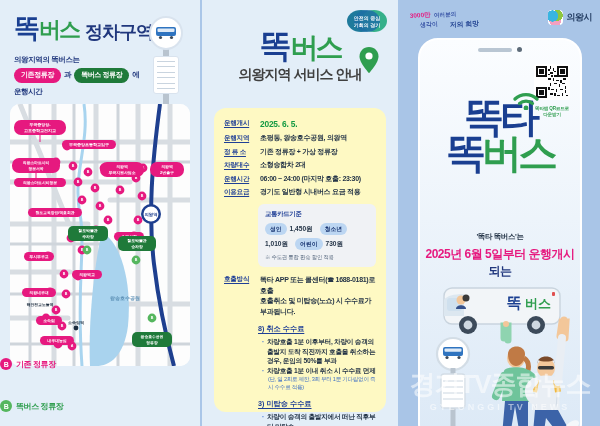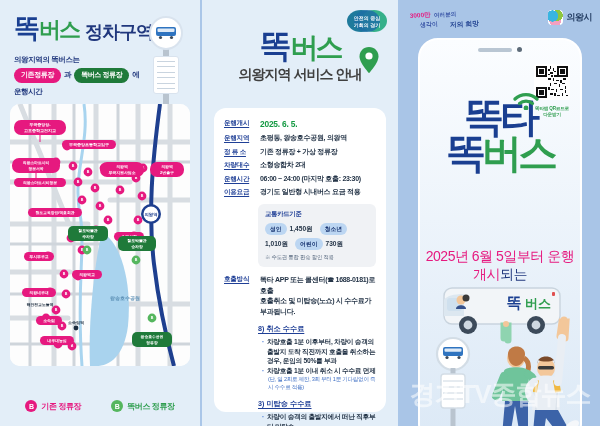--- a/index.html
+++ b/index.html
@@ -38,21 +38,21 @@
     padding:4px 3px; display:flex;flex-direction:column;justify-content:space-between;
   }
   .ss-board i{ display:block;height:1px;background:#c9d4df; }
 
   .map{
     position:absolute; left:10px; top:104px; width:180px; height:262px;
     background:#fdfdfd; border-radius:10px; overflow:hidden;
   }
   .map svg{ display:block; }
   .legend{
-    position:absolute; left:0; right:0; bottom:14px; display:flex; justify-content:center; gap:30px;
+    position:absolute; left:0; right:0; bottom:14px; display:flex; justify-content:center; gap:30px;flex-direction:column;
   }
   .lg-item{ display:flex; align-items:center; gap:4px; font-size:8px; font-weight:900; color:#e6197f; letter-spacing:-.4px;}
   .lg-item.green{ color:#2f9e4f; }
   .lg-dot{ width:12px;height:12px;border-radius:50%;background:#e6197f;color:#fff;font-size:7px;font-weight:900;
            display:flex;align-items:center;justify-content:center; }
   .lg-dot.green{ background:#55b65e; }
 
   
   .panel-center{
     width:200px; height:426px; background:#e3eef8; position:relative; flex:none;
@@ -63,21 +63,21 @@
   }
   .c-title{ padding-top:30px; text-align:center; position:relative;}
   .c-ttl-row{ display:flex; justify-content:center; align-items:flex-end; gap:2px;}
   .c-ddok{ font-size:32px;font-weight:900;color:#1a3f91;letter-spacing:-3px;line-height:1; }
   .c-bus{ font-size:28px;font-weight:900;color:#2f9e4f;letter-spacing:-3px;line-height:1.05; }
   .c-sub{ font-size:14px;font-weight:900;color:#404040;letter-spacing:-1px;margin-top:4px; }
   .pin{ position:absolute; right:18px; top:46px; }
 
   .card{
     position:absolute; left:12px; right:12px; top:108px; bottom:14px;
-    background:#ffffff; border-radius:12px; padding:11px 10px 10px 10px;
+    background:#fef9c3; border-radius:12px; padding:11px 10px 10px 10px;
   }
   .row{ display:flex; margin-bottom:4.5px; align-items:flex-start; }
   .lbl{
     width:36px; flex:none; font-size:6.6px; font-weight:900; color:#1f3f96; letter-spacing:-.3px;
     text-decoration:underline; text-underline-offset:1.5px;
   }
   .val{ font-size:7px; color:#243447; font-weight:600; letter-spacing:-.3px; line-height:1.25;}
   .val.green{ color:#159a43; font-weight:900; font-size:8.4px; letter-spacing:-.2px; }
 
   .fare{
@@ -124,21 +124,21 @@
   .big-ttl{ position:absolute; left:0; right:0; top:58px; text-align:center; }
   .bt-line1{ display:flex;align-items:center;justify-content:center; position:relative; }
   .bt-ddok{ font-size:40px;font-weight:900;color:#1a3f91;letter-spacing:-4px;line-height:.95;}
   .bt-ta{ font-size:40px;font-weight:900;color:#1a3f91;letter-spacing:-4px;line-height:.95;}
   .wifi{ position:absolute; right:40px; top:-8px; }
   .bt-line2{ display:flex;align-items:center;justify-content:center; margin-top:-2px;}
   .bt-bus{ font-size:40px;font-weight:900;color:#2f9e4f;letter-spacing:-4px;line-height:.95;}
 
   .desc{ position:absolute; left:0;right:0; top:192px; text-align:center; }
   .d1{ font-size:7.5px;font-weight:900;color:#243447;letter-spacing:-.4px;}
-  .d2{ font-size:14px;font-weight:400;color:#20377d;letter-spacing:-.5px;margin-top:16px;}
+  .d2{ font-size:12px;font-weight:700;color:#20377d;letter-spacing:-.5px;margin-top:4px;}
   .d2 em{ font-style:normal;color:#e6197f;}
   .d3{ font-size:8.6px;font-weight:900;color:#20377d;letter-spacing:-.5px;margin-top:3px;}
   .d3 em{ font-style:normal;color:#e6197f;}
 
   .art{ position:absolute; left:0;right:0; top:236px; height:190px;}
   .wm{
     position:absolute; left:0; bottom:14px; width:100%; text-align:center;
     font-size:26px;font-weight:900;color:rgba(255,255,255,.55);letter-spacing:-1px;
     pointer-events:none;
   }
@@ -561,20 +561,21 @@
             </svg>
           </span>
         </div>
         <div class="bt-line2">
           <span class="bt-ddok">똑</span>
           <span class="bt-bus">버스</span>
         </div>
       </div>
 
       <div class="desc">
+        <div class="d1">'똑타 똑버스'는</div>
         <div class="d2">
           <em>2025년 6월 5일부터 운행개시</em><span>되는</span>
         </div>
       </div>
 
       <div class="art">
         <svg width="168" height="190" viewBox="0 0 168 190">
 
           <g>
             <rect x="24" y="12" width="116" height="36" rx="8" fill="#f2f5f8" stroke="#c9d4de" stroke-width="1.4"></rect>
@@ -637,15 +638,16 @@
             <path d="M115 134 L112 168 L122 168 L126 142 L140 160 L148 152 L138 134 Z" fill="#3c63a8"></path>
             <ellipse cx="117" cy="172" rx="8" ry="4.4" fill="#f5f7fa"></ellipse>
             <ellipse cx="152" cy="150" rx="8" ry="4.4" fill="#f5f7fa" transform="rotate(-35 152 150)"></ellipse>
           </g>
         </svg>
       </div>
     </div>
 
     <div class="wm">
       <span>경기TV종합뉴스</span>
+      <small>GYEONGGI TV NEWS</small>
     </div>
   </div>
 </div>
 
 </body></html>

